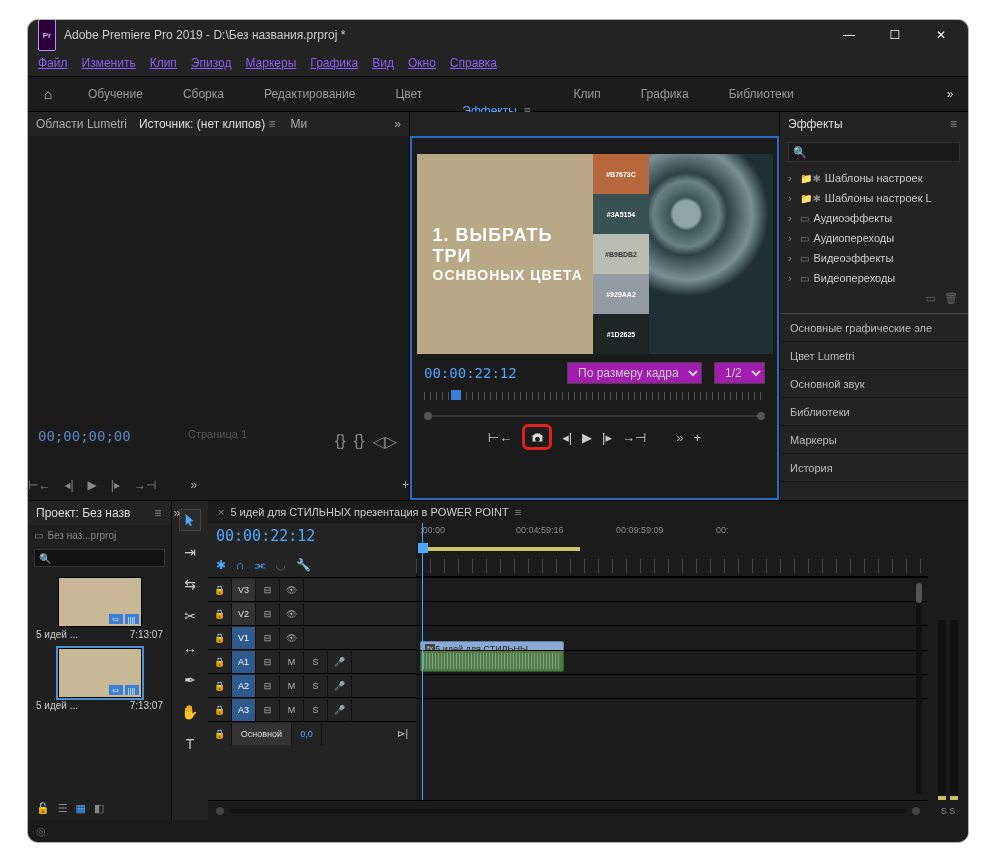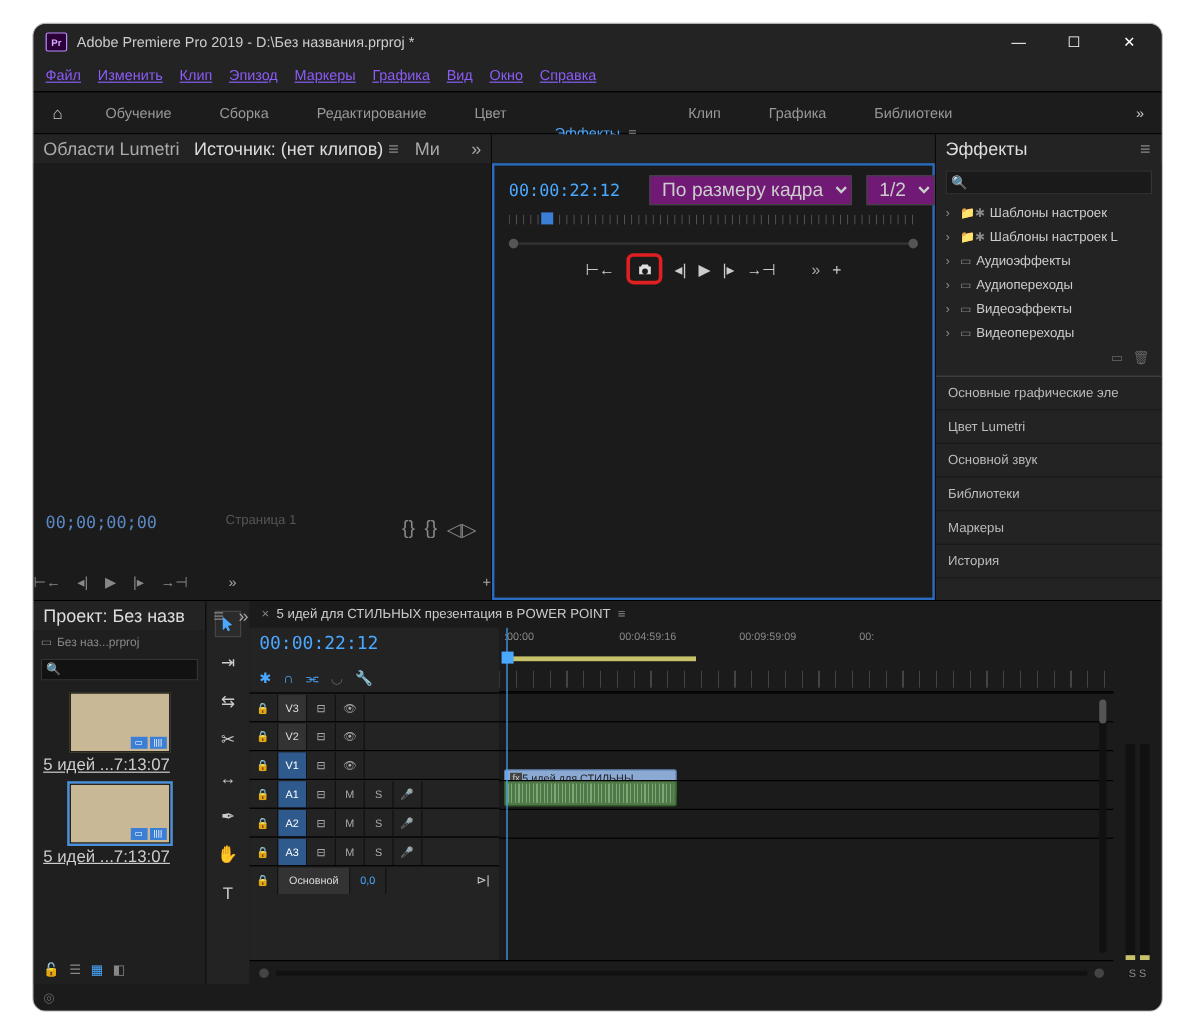--- a/index.html
+++ b/index.html
@@ -1,35 +1,35 @@
 <!DOCTYPE html>
 <html><head>
 <meta charset="utf-8">
 <style>
 * { margin: 0; padding: 0; box-sizing: border-box; font-family: "Segoe UI", Tahoma, sans-serif; }
 body { background: #fff; width: 997px; height: 861px; overflow: hidden; }
 .window { position: absolute; left: 28px; top: 20px; width: 940px; height: 822px; background: #232323; border-radius: 10px; overflow: hidden; box-shadow: 0 0 0 1px rgba(0,0,0,.3); }
 .titlebar { height: 30px; background: #232323; display: flex; align-items: center; padding: 0 4px; color: #ccc; font-size: 12px; }
-.titlebar .pr { width: 18px; height: 16px; background: #2a0036; border: 1px solid #b98eff; border-radius: 2px; display: flex; align-items: center; justify-content: center; color: #d9a8ff; font-size: 8px; font-weight: bold; margin-right: 8px; margin-left: 6px; }
+.titlebar .pr { width: 18px; height: 32px; background: #2a0036; border: 1px solid #b98eff; border-radius: 2px; display: flex; align-items: center; justify-content: center; color: #d9a8ff; font-size: 8px; font-weight: bold; margin-right: 8px; margin-left: 6px; }
 .titlebar .spacer { flex: 1; }
 .titlebar .btn { width: 46px; height: 30px; display: flex; align-items: center; justify-content: center; color: #fff; font-size: 12px; }
 .menubar { height: 26px; background: #232323; display: flex; align-items: center; padding: 0 10px; gap: 14px; font-size: 12px; }
 .menubar span { color: #8b5cf6; border-bottom: 1px solid transparent; }
 .menubar span u { text-decoration: underline; }
 .workspacebar { height: 36px; background: #1c1c1c; border-top: 1px solid #000; border-bottom: 1px solid #000; display: flex; align-items: center; color: #999; font-size: 12px; }
 .workspacebar .home { width: 40px; display: flex; justify-content: center; color: #ccc; font-size: 14px; }
 .workspacebar .ws { padding: 0 20px; }
 .workspacebar .ws.active { color: #4aa8ff; margin-top: 33px; }
 .workspacebar .spacer { flex: 1; }
 .workspacebar .more { width: 36px; text-align: center; color: #ccc; }
 .main { display: flex; flex-direction: column; height: calc(100% - 92px - 22px); }
 .row1 { display: flex; height: 388px; }
 .row2 { display: flex; flex: 1; border-top: 1px solid #000; }
 .panel { background: #232323; border-right: 1px solid #0a0a0a; position: relative; }
-.panelhead { height: 24px; display: flex; align-items: center; padding: 0 8px; color: #aaa; font-size: 15px; gap: 12px; }
+.panelhead { height: 24px; display: flex; align-items: center; padding: 0 8px; color: #aaa; font-size: 12px; gap: 12px; }
 .ph-item { white-space: nowrap; }
 .ph-item.active { color: #ddd; }
 .triline { display: inline-block; width: 10px; color: #888; }
 .panel .inner { position: absolute; inset: 24px 0 0 0; background: #1b1b1b; }
 
 .lefttop { width: 382px; }
 .lefttop .inner { background: #1b1b1b; }
 .srcctrl { position: absolute; bottom: 0; left: 0; right: 0; height: 80px; padding: 8px 10px; }
 .srcctrl .tc { color: #5b88c4; font-size: 14px; font-family: monospace; }
 .srcctrl .pn { position: absolute; left: 160px; top: 8px; color: #555; font-size: 11px; }
@@ -41,21 +41,21 @@
 .video { margin: 16px auto 0; width: 356px; height: 200px; background: #c9b896; position: relative; display: flex; }
 .video .left { flex: 1.3; background: #b9a885; display: flex; flex-direction: column; justify-content: center; padding-left: 16px; }
 .video .left .t1 { color: #fff; font-size: 18px; font-weight: 800; letter-spacing: 1px; }
 .video .left .t2 { color: #fff; font-size: 14px; font-weight: 700; letter-spacing: 1px; }
 .video .swatches { width: 56px; display: flex; flex-direction: column; }
 .video .swatches div { flex: 1; display: flex; align-items: center; justify-content: center; font-size: 7px; color: #fff; font-weight: bold; }
 .video .img { flex: 1; background: radial-gradient(circle at 30% 30%, #8fa5a8 8%, #3d5558 10%, #6b8285 20%, #2d4245 25%, #7a9093 40%, #1e3033 50%), #466065; }
 .prctrl { padding: 8px 12px 8px; }
 .prctrl .top { display: flex; align-items: center; gap: 12px; }
 .prctrl .tc { color: #4aa8ff; font-family: monospace; font-size: 14px; }
-.prctrl select { background: #701a75; border: 1px solid #444; color: #ccc; font-size: 16px; padding: 2px 6px; }
+.prctrl select { background: #a21caf; border: 1px solid #444; color: #ccc; font-size: 12px; padding: 2px 6px; }
 .timeruler { height: 12px; margin: 8px 0; background: linear-gradient(90deg, #555 1px, transparent 1px) repeat-x; background-size: 6px 8px; position: relative; }
 .timeruler .ph { position: absolute; left: 8%; top: -2px; width: 10px; height: 10px; background: #3a7fd5; }
 .zoombar { height: 8px; margin: 4px 0; position: relative; }
 .zoombar::before, .zoombar::after { content: ""; position: absolute; width: 8px; height: 8px; border-radius: 50%; background: #555; top: 0; }
 .zoombar::before { left: 0; } .zoombar::after { right: 0; }
 .zoombar .line { position: absolute; left: 8px; right: 8px; top: 3px; height: 2px; background: #333; }
 .prtransport { display: flex; justify-content: center; align-items: center; gap: 10px; color: #ccc; font-size: 13px; margin-top: 4px; }
 .prtransport .camera { width: 30px; height: 26px; border: 3px solid #e02020; border-radius: 6px; display: flex; align-items: center; justify-content: center; }
 
 .right { width: 188px; border-right: none; }
@@ -73,21 +73,21 @@
 .project { width: 144px; }
 .project .inner { background: #1f1f1f; }
 .project .subhead { height: 20px; padding: 2px 6px; color: #888; font-size: 10px; display: flex; align-items: center; gap: 4px; }
 .project .search2 { margin: 4px 6px; height: 18px; background: #121212; border: 1px solid #333; display: flex; align-items: center; padding: 0 4px; font-size: 10px; color: #888; }
 .bins { display: flex; flex-direction: column; gap: 8px; padding: 6px; }
 .bin { }
 .bin .thumb { width: 84px; height: 50px; background: #c9b896; border: 1px solid #000; position: relative; margin: 0 auto; }
 .bin .thumb.sel { outline: 2px solid #4a90d9; }
 .bin .badges { position: absolute; right: 2px; bottom: 2px; display: flex; gap: 2px; }
 .bin .badges span { width: 14px; height: 10px; background: #3a7fd5; font-size: 7px; color: #fff; display: flex; align-items: center; justify-content: center; }
-.bin .label { display: flex; font-size: 14px; color: #ccc; padding: 2px 2px 0; text-decoration: underline; }
+.bin .label { display: flex; justify-content: space-between; font-size: 10px; color: #ccc; padding: 2px 2px 0; }
 .project .foot { position: absolute; bottom: 0; left: 0; right: 0; height: 24px; display: flex; align-items: center; gap: 8px; padding: 0 8px; font-size: 11px; color: #888; }
 .project .foot .lock { color: #4caf50; }
 
 .tools { width: 36px; background: #232323; display: flex; flex-direction: column; align-items: center; gap: 10px; padding-top: 8px; }
 .tools .tool { width: 22px; height: 22px; display: flex; align-items: center; justify-content: center; color: #ccc; font-size: 14px; }
 .tools .tool.sel { background: #2b2b2b; color: #4aa8ff; border: 1px solid #444; }
 
 .timeline { flex: 1; display: flex; flex-direction: column; background: #1b1b1b; }
 .timeline .thead { height: 22px; display: flex; align-items: center; padding: 0 10px; color: #ccc; font-size: 11px; gap: 6px; }
 .timeline .tmain { flex: 1; display: flex; }
@@ -188,20 +188,34 @@
               <span>→⊣</span>
               <span style="margin-left:20px;color:#aaa">»</span>
               <span class="plus">+</span>
             </div>
           </div>
         </div>
       </div>
 
       <div class="panel program">
         <div class="inner">
+          <div class="video">
+            <div class="left">
+              <div class="t1">1. ВЫБРАТЬ ТРИ</div>
+              <div class="t2">ОСНВОНЫХ ЦВЕТА</div>
+            </div>
+            <div class="swatches">
+              <div style="background:#B7673C">#B7673C</div>
+              <div style="background:#3A5154">#3A5154</div>
+              <div style="background:#B9BDB2;color:#333">#B9BDB2</div>
+              <div style="background:#929AA2">#929AA2</div>
+              <div style="background:#1D2625">#1D2625</div>
+            </div>
+            <div class="img"></div>
+          </div>
           <div class="prctrl">
             <div class="top">
               <div class="tc">00:00:22:12</div>
               <div style="flex:1"></div>
               <select><option>По размеру кадра</option></select>
               <select><option>1/2</option></select>
             </div>
             <div class="timeruler">
                 <div class="ph"></div>
               </div>

